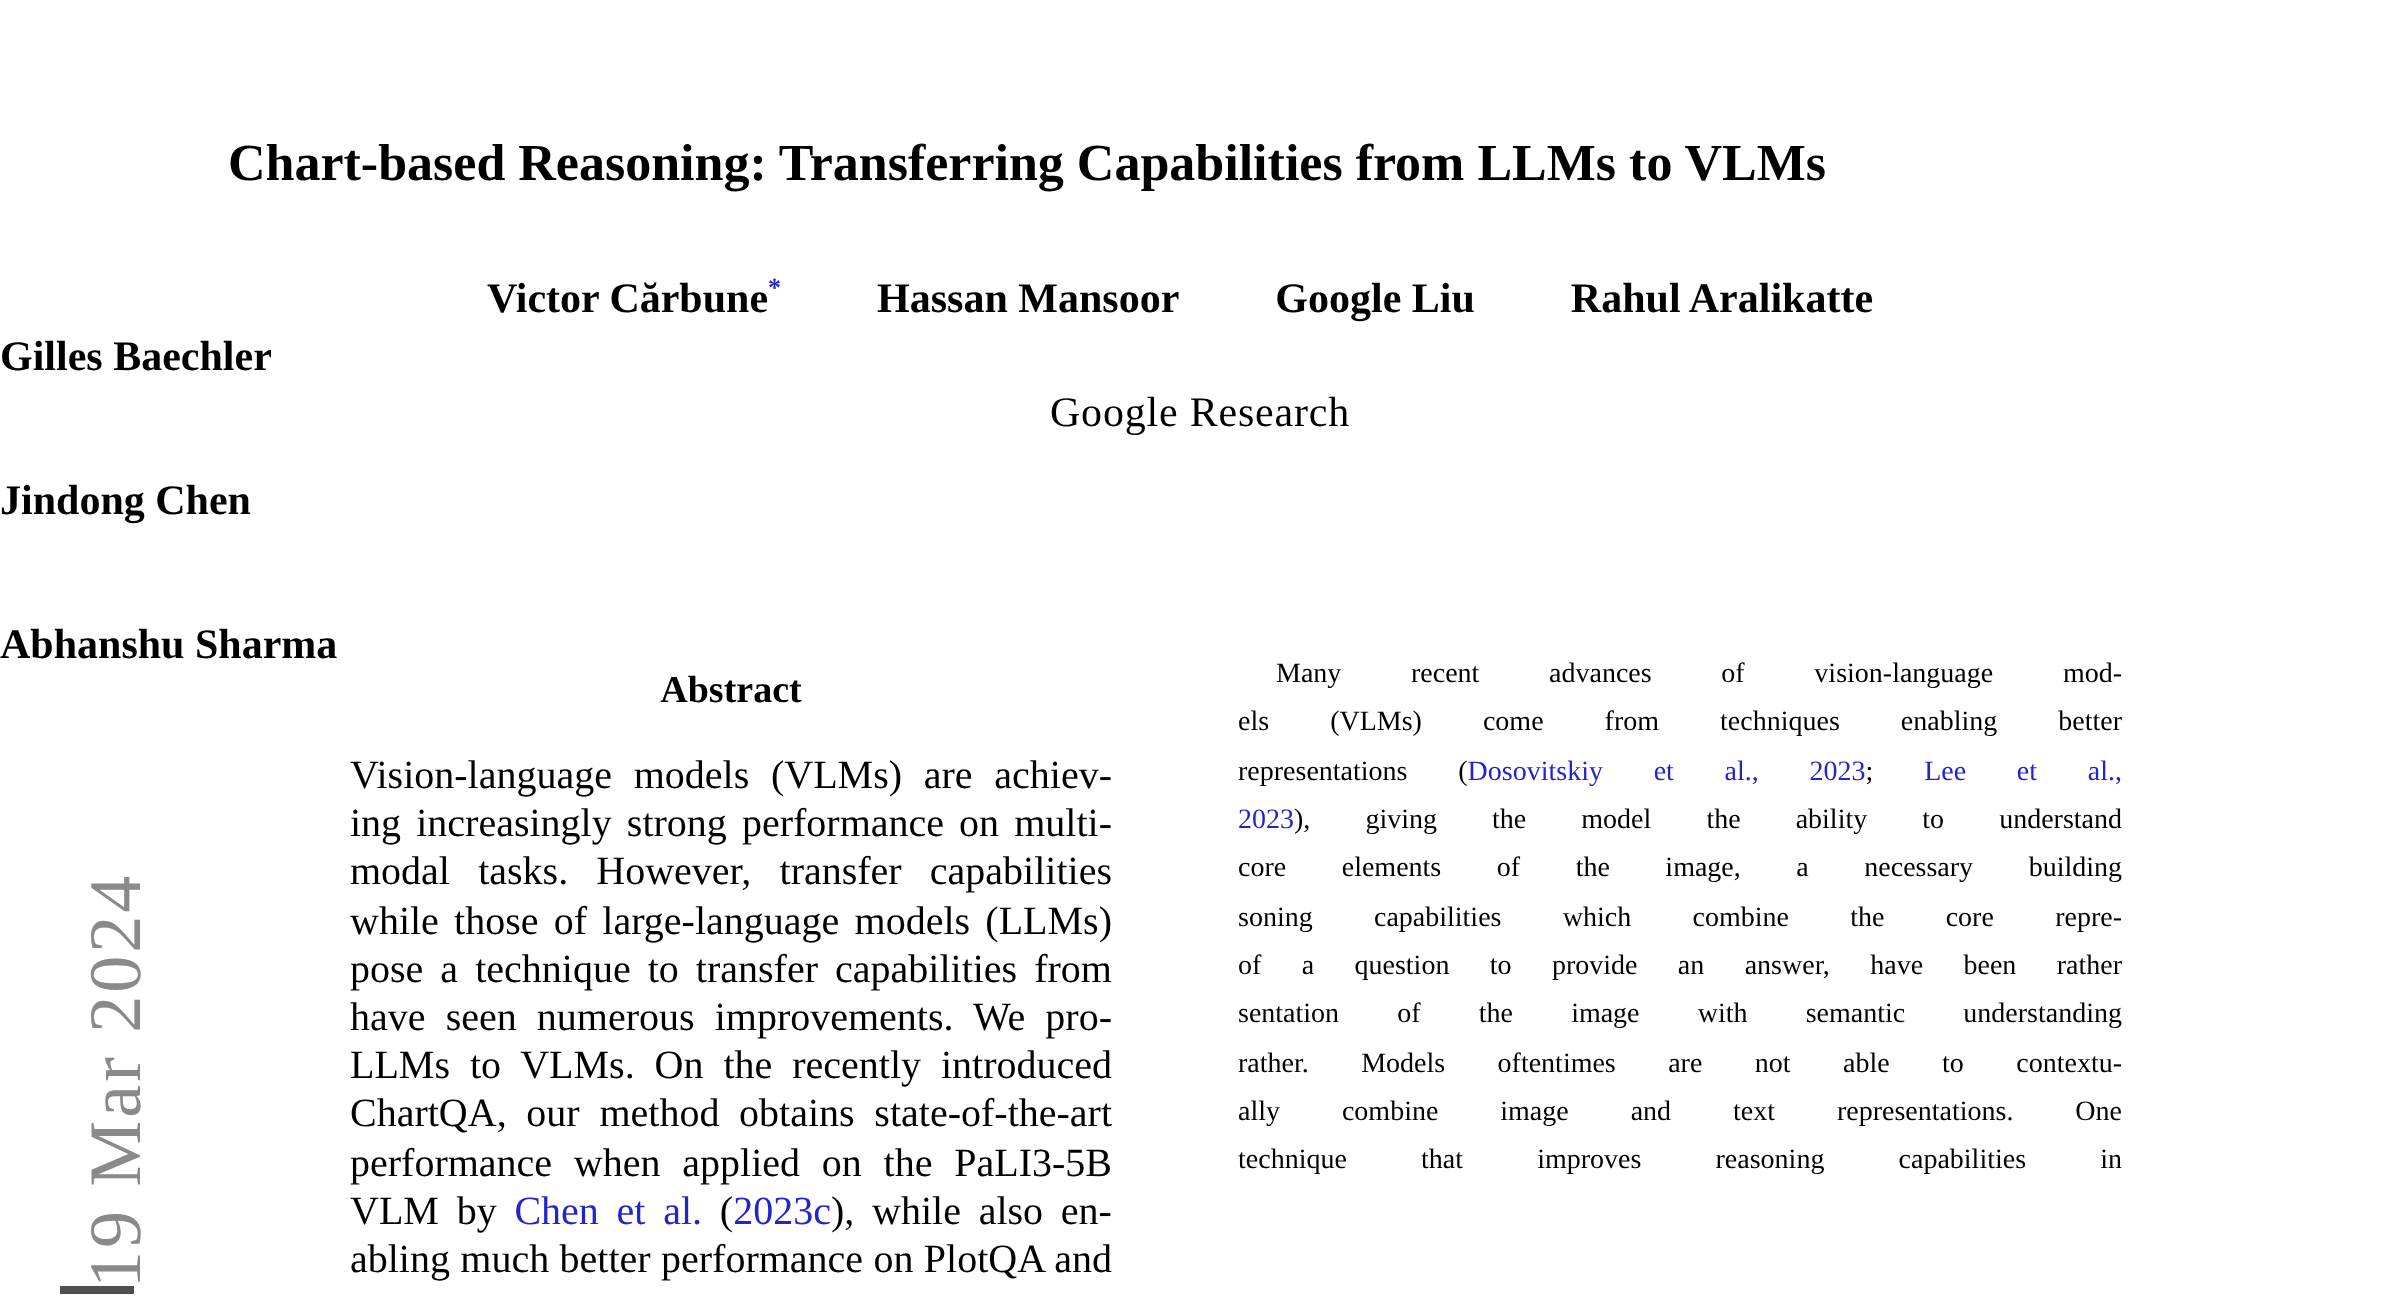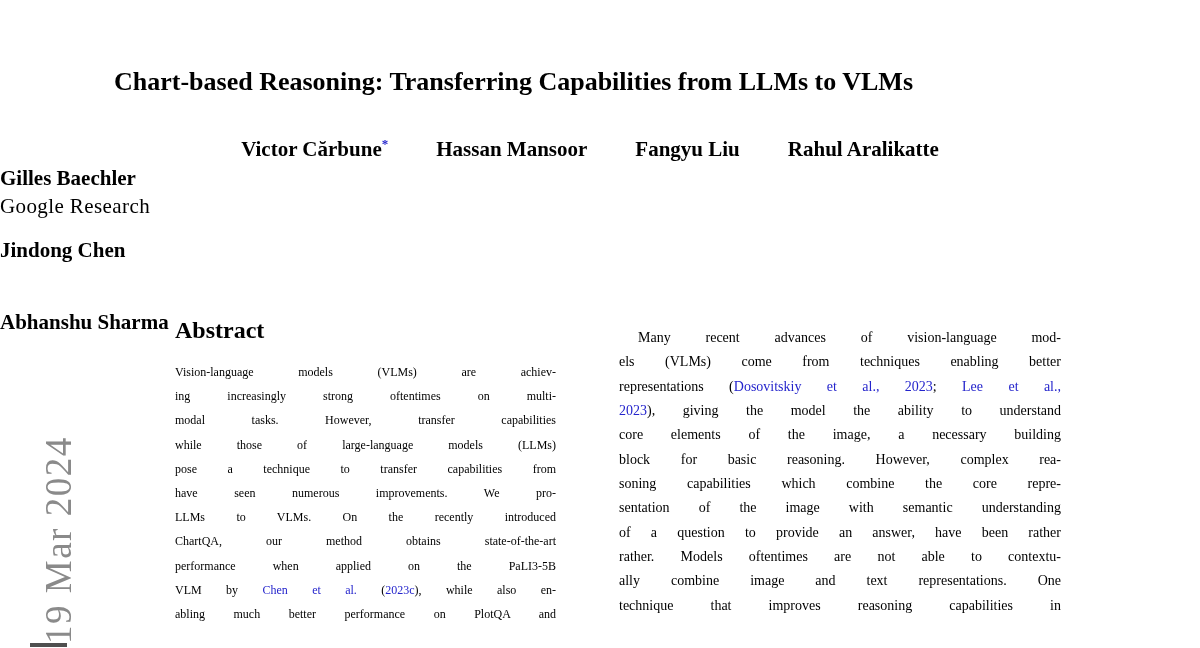--- a/index.html
+++ b/index.html
@@ -35,29 +35,29 @@
   }
   .authors.row1 { top:137px; }
   .authors.row2 { top:166px;flex-direction:column; }
   .mark {
     color:var(--cite, #2424cc);
     font-size:13px; font-weight:bold;
     vertical-align:super; line-height:0;
   }
   .affiliation {
     position:absolute; top:194px; left:0; width:1200px;
-    text-align:left; font-size:21px; letter-spacing:0.4px;
+    text-align:center; font-size:21px; letter-spacing:0.4px;
   }
 
   .abstract-col { position:absolute; left:175px; top:318px; width:381px; }
   .abs-heading {
-    text-align:left; font-size:24px; font-weight:bold;
-    line-height:24px; margin:0 0 18px 0;
+    text-align:center; font-size:19px; font-weight:bold;
+    line-height:24px; margin:16px 0 18px 0;
   }
-  .abstract-col .tline { font-size:12px; line-height:24.2px; }
+  .abstract-col .tline { font-size:20px; line-height:24.2px; }
 
   .intro-col { position:absolute; left:619px; top:326px; width:442px; }
   .intro-col .tline { font-size:14px; line-height:24.35px; }
 
   .tline {
     text-align:justify; text-align-last:justify;
     white-space:normal; overflow:visible;
   }
   .tline.indent { text-indent:19px; }
   .cite { color:var(--cite, #2424cc); }
@@ -68,57 +68,56 @@
 <div class="page">
 
   <div class="watermark">19 Mar 2024</div>
   <div class="wm-frag"></div>
 
   <h1 class="title">Chart-based Reasoning: Transferring Capabilities from LLMs to VLMs</h1>
 
   <div class="authors row1">
       <span class="author">Victor Cărbune<sup class="mark">*</sup></span>
       <span class="author">Hassan Mansoor</span>
-      <span class="author">Fangyu Liu</span>
+      <span class="author">Google Liu</span>
       <span class="author">Rahul Aralikatte</span>
     </div>
 
   <div class="authors row2">
       <span class="author">Gilles Baechler</span>
       <span class="author">Jindong Chen</span>
       <span class="author">Abhanshu Sharma</span>
     </div>
 
   <div class="affiliation">Google Research</div>
 
   <div class="abstract-col">
     <div class="abs-heading">Abstract</div>
     <div class="abs-lines">
         <div class="tline"><span>Vision-language models (VLMs) are achiev-</span></div>
-        <div class="tline"><span>ing increasingly strong oftentimes on multi-</span></div>
+        <div class="tline"><span>ing increasingly strong performance on multi-</span></div>
         <div class="tline"><span>modal tasks. However, transfer capabilities</span></div>
         <div class="tline"><span>while those of large-language models (LLMs)</span></div>
         <div class="tline"><span>pose a technique to transfer capabilities from</span></div>
         <div class="tline"><span>have seen numerous improvements. We pro-</span></div>
         <div class="tline"><span>LLMs to VLMs. On the recently introduced</span></div>
         <div class="tline"><span>ChartQA, our method obtains state-of-the-art</span></div>
         <div class="tline"><span>performance when applied on the PaLI3-5B</span></div>
         <div class="tline"><span>VLM by </span><span class="cite">Chen et al.</span><span> (</span><span class="cite">2023c</span><span>), while also en-</span></div>
         <div class="tline"><span>abling much better performance on PlotQA and</span></div>
       </div>
   </div>
 
   <div class="intro-col">
       <div class="tline indent"><span>Many recent advances of vision-language mod-</span></div>
       <div class="tline"><span>els (VLMs) come from techniques enabling better</span></div>
       <div class="tline"><span>representations (</span><span class="cite">Dosovitskiy et al., 2023</span><span>; </span><span class="cite">Lee et al.,</span></div>
       <div class="tline"><span class="cite">2023</span><span>), giving the model the ability to understand</span></div>
       <div class="tline"><span>core elements of the image, a necessary building</span></div>
-      <div class="tline"><span>block for basic reasoning. However, complex rea-</span></div>
       <div class="tline"><span>soning capabilities which combine the core repre-</span></div>
+      <div class="tline"><span>of a question to provide an answer, have been rather</span></div>
       <div class="tline"><span>sentation of the image with semantic understanding</span></div>
-      <div class="tline"><span>of a question to provide an answer, have been rather</span></div>
       <div class="tline"><span>rather. Models oftentimes are not able to contextu-</span></div>
       <div class="tline"><span>ally combine image and text representations. One</span></div>
       <div class="tline"><span>technique that improves reasoning capabilities in</span></div>
     </div>
 
 </div>
 
 </body></html>

